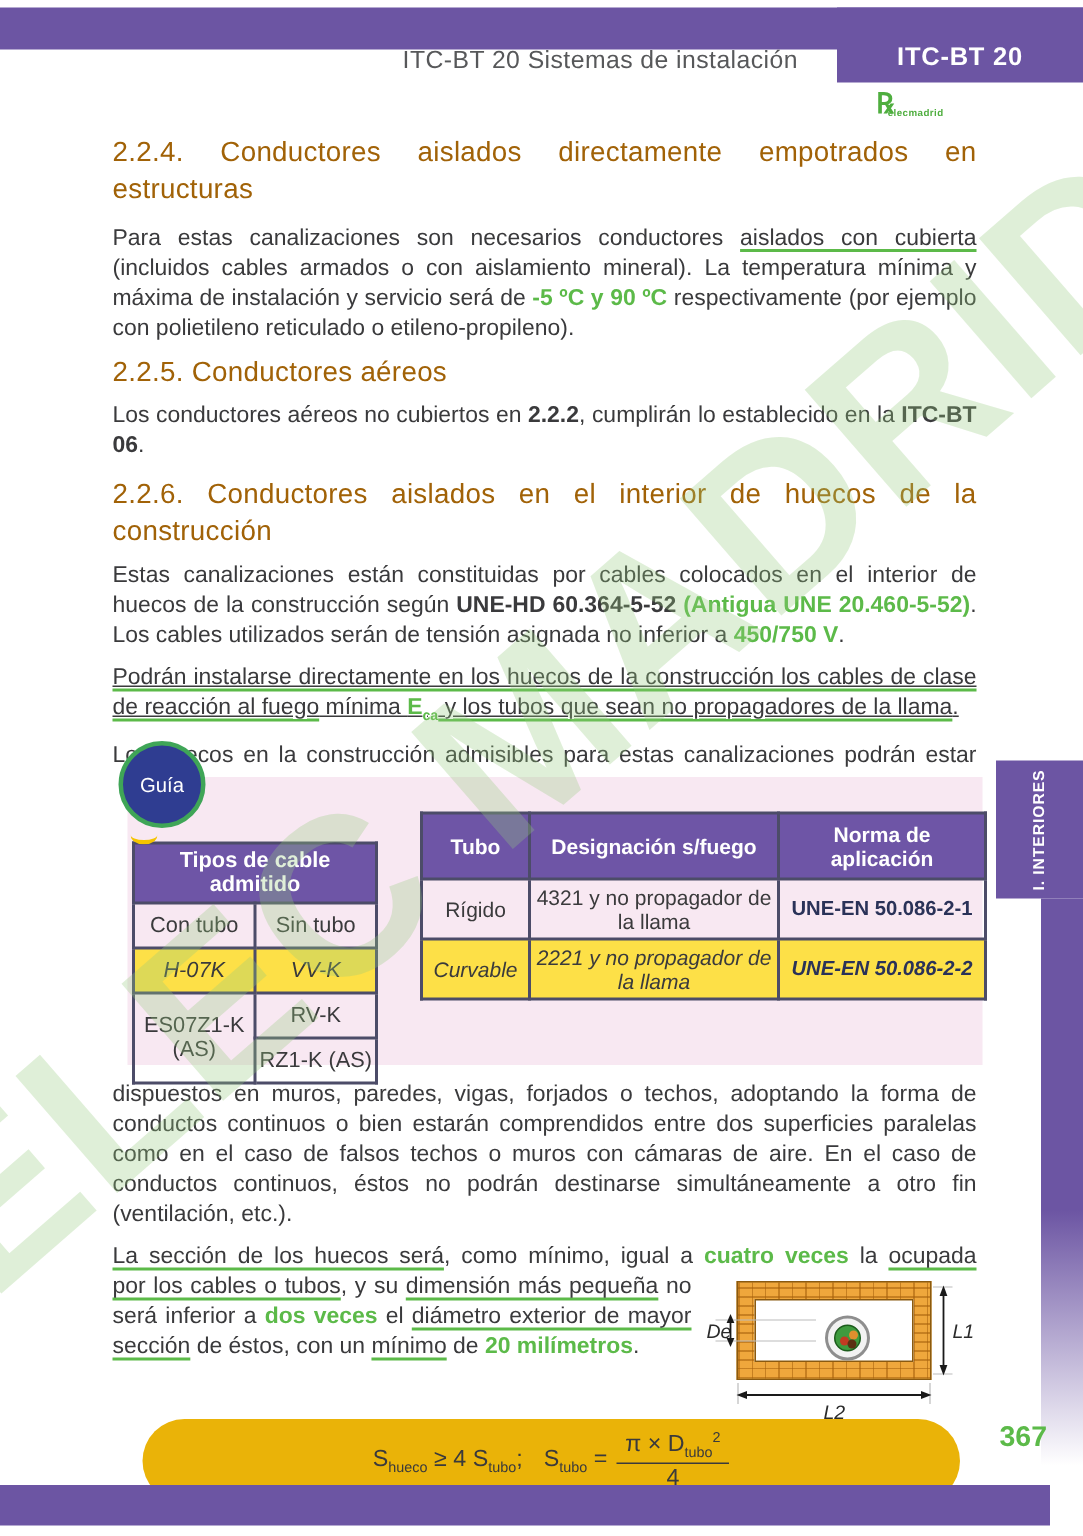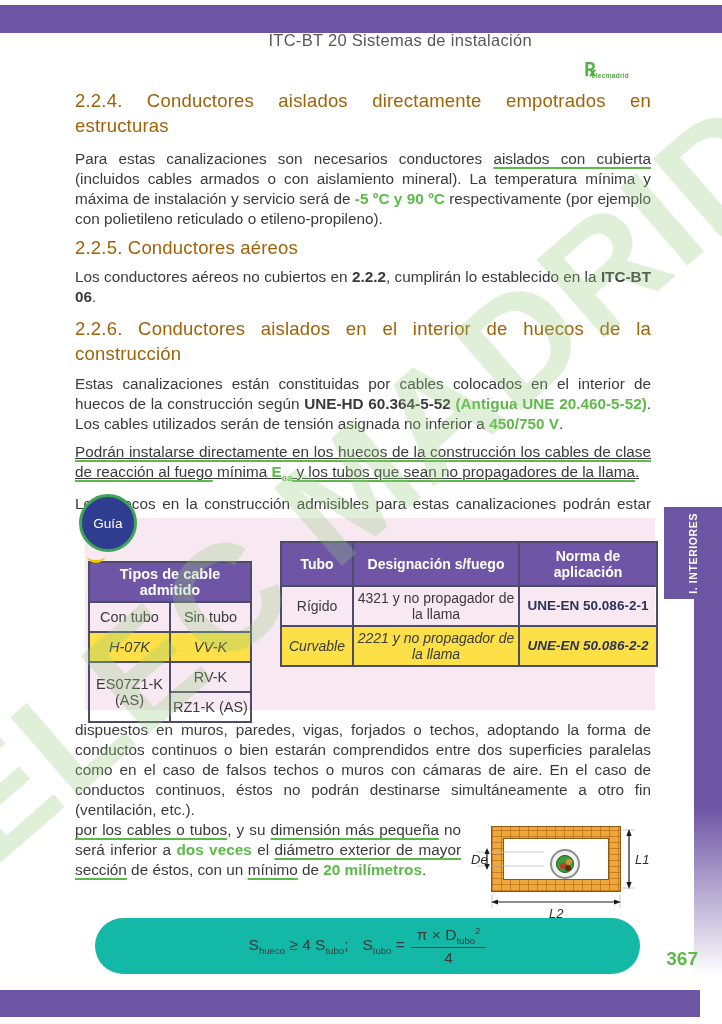--- a/index.html
+++ b/index.html
@@ -91,36 +91,39 @@
   .dt.r{background:#C23B22;left:3px;top:7px;}
   .dt.o{background:#DF8F2E;left:9px;top:3px;}
   .dt.k{background:#5a3013;left:8px;top:9px;}
   .dg-svg{position:absolute;left:0;top:0;z-index:1;}
   .dg-lab{position:absolute;font-style:italic;font-size:13px;color:#2b2b2b;}
   .dg-de{left:0px;top:28px;}
   .dg-l1{left:164px;top:28px;}
   .dg-l2{left:78px;top:82px;}
 
   
-  .formula{clear:both;margin-top:10px;margin-left:20px;width:545px;height:56px;background:#14b8a6;
+  .formula{clear:both;margin-top:10px;margin-left:20px;width:545px;height:56px;background:#eab308;
            border-radius:28px;display:flex;align-items:center;justify-content:center;
            font-size:15.5px;color:#3a3a3c;}
   .formula .sep{margin-right:14px;}
   .frac{display:inline-flex;flex-direction:column;align-items:center;margin-left:6px;vertical-align:middle;}
   .frac .num{border-bottom:1.5px solid #3a3a3c;padding:0 6px 1px;}
   .frac .den{padding-top:1px;}
   .frac sup{font-size:.62em;}
 </style>
 </head>
 <body>
 
 <div class="page">
 
   <div class="top-bar"></div>
   <div class="header-title">ITC-BT 20 Sistemas de instalación</div>
+  <div class="header-tab">
+    <span>ITC-BT 20</span>
+  </div>
   <div class="logo">
     <span class="mark">℞</span><span class="word">elecmadrid</span>
   </div>
 
   <div class="side-tab">
     <span>I. INTERIORES</span>
   </div>
   <div class="side-strip"></div>
 
   <div class="content">
@@ -183,20 +186,21 @@
           <td>Curvable</td>
           <td>2221 y no propagador de la llama</td>
           <td class="norma">UNE-EN 50.086-2-2</td>
         </tr>
       </tbody>
         </table>
     </div>
 
     <p class="p6">dispuestos en muros, paredes, vigas, forjados o techos, adoptando la forma de conductos continuos o bien estarán comprendidos entre dos superficies paralelas como en el caso de falsos techos o muros con cámaras de aire. En el caso de conductos continuos, éstos no podrán destinarse simultáneamente a otro fin (ventilación, etc.).</p>
 
+    <p class="p7a"><span class="u">La sección de los huecos será</span><span>, como mínimo, igual a </span><span class="g">cuatro veces</span><span> la </span><span class="u">ocupada</span></p>
 
     <p class="p7b">
       <span class="diagram" style="display:block;">
         <svg class="dg-svg" width="180" height="96" viewBox="0 0 180 96">
           <line x1="6" y1="30" x2="73" y2="30" stroke="#bbbbbb" stroke-width="0.8"></line>
           <line x1="6" y1="44" x2="73" y2="44" stroke="#bbbbbb" stroke-width="0.8"></line>
           <line x1="16" y1="30" x2="16" y2="44" stroke="#1a1a1a" stroke-width="1.2"></line>
           <polygon points="16,26 13.4,32 18.6,32" fill="#1a1a1a"></polygon>
           <polygon points="16,48 13.4,42 18.6,42" fill="#1a1a1a"></polygon>
           <line x1="151" y1="8" x2="164" y2="8" stroke="#bbbbbb" stroke-width="0.8"></line>

